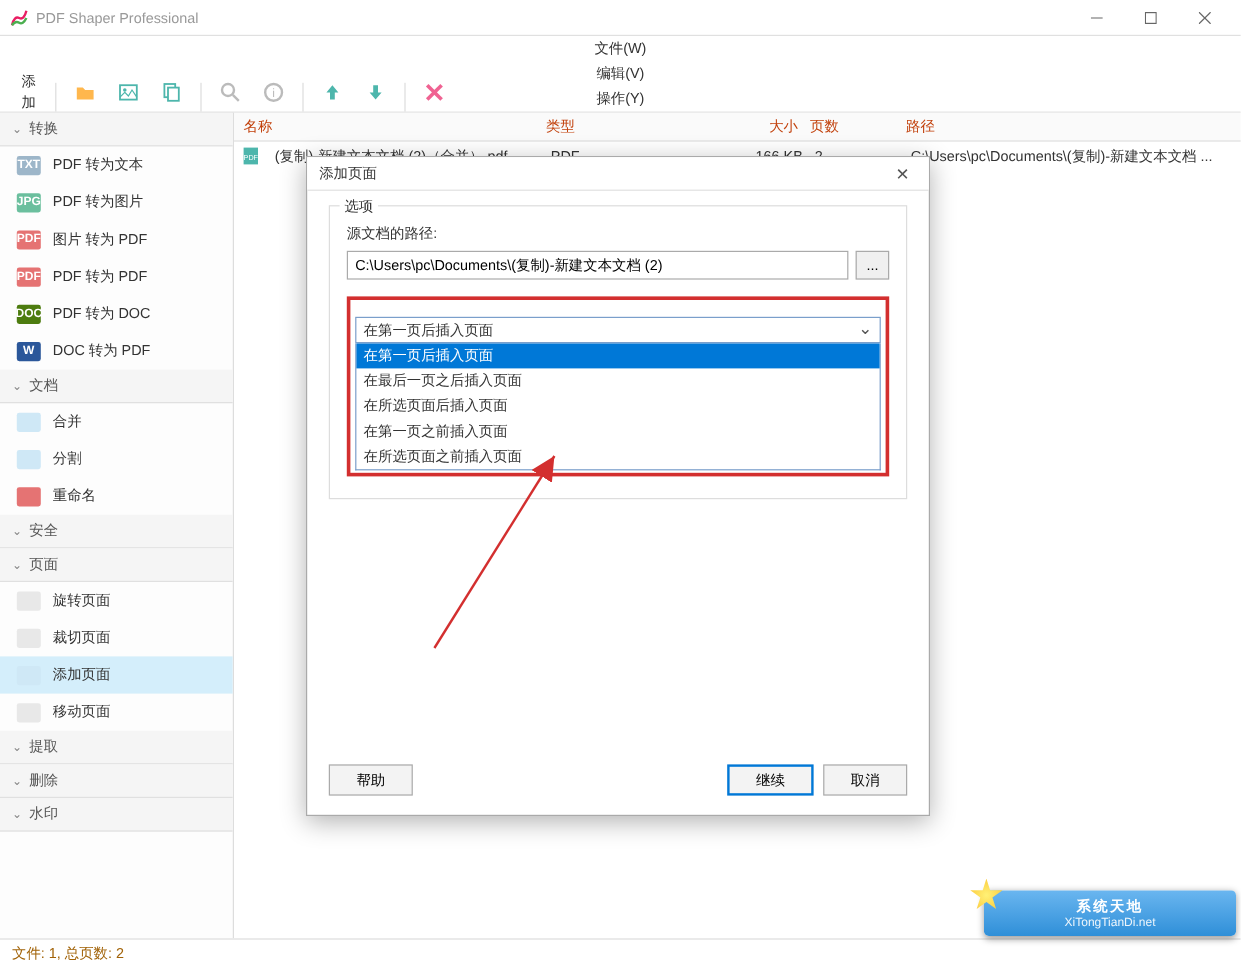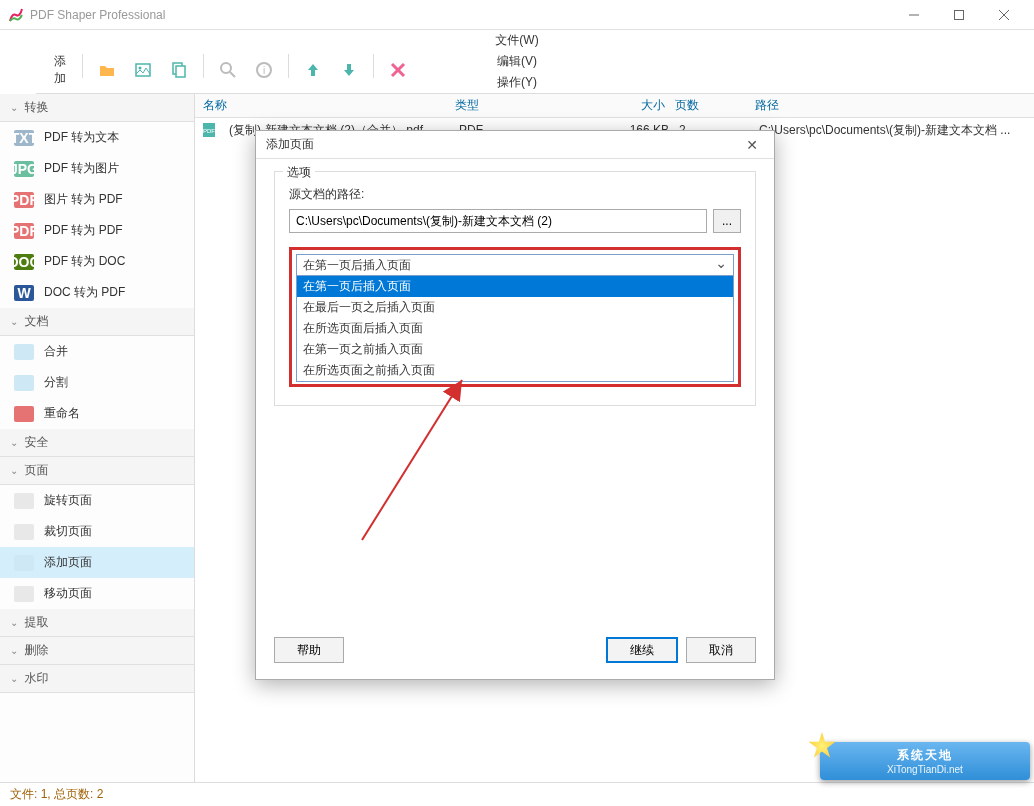--- a/index.html
+++ b/index.html
@@ -10,39 +10,39 @@
 .titlebar .app-icon { width: 16px; height: 16px; margin-right: 6px; }
 .titlebar .title { flex: 1; color: #999; font-size: 12px; }
 .titlebar .win-controls { display: flex; }
 .titlebar .win-btn { width: 45px; height: 30px; display: flex; align-items: center; justify-content: center; color: #888; cursor: pointer; }
 
 
 .menubar { height: 24px; display: flex; align-items: center; padding: 0 6px; font-size: 12px; flex-direction: column; }
 .menubar .menu-item { padding: 2px 8px; cursor: pointer; }
 
 
-.toolbar { height: 40px; border-bottom: 1px solid #ddd; display: flex; align-items: flex-start; padding: 0 6px; gap: 4px; margin-left: 36px; }
+.toolbar { height: 40px; border-bottom: 1px solid #ddd; display: flex; align-items: flex-end; padding: 0 6px; gap: 4px; }
 .tool-btn { width: 32px; height: 32px; display: flex; align-items: center; justify-content: center; cursor: pointer; border-radius: 3px; }
 .tool-add { display: flex; align-items: center; padding: 0 8px; gap: 4px; }
 .tool-sep { width: 1px; height: 24px; background: #ddd; margin: 0 4px; }
 
 
 .main { display: flex; height: calc(100% - 30px - 24px - 40px - 24px); }
 
 
 .sidebar { width: 195px; border-right: 1px solid #ddd; overflow-y: auto; background: #fdfdfd; }
 .side-header { padding: 5px 10px; background: #f5f5f5; border-bottom: 1px solid #e0e0e0; display: flex; align-items: center; cursor: pointer; font-size: 12px; color: #555; }
 .side-header .chev { margin-right: 6px; font-size: 10px; color: #888; }
 .side-item { padding: 7px 10px 7px 14px; display: flex; align-items: center; gap: 10px; cursor: pointer; font-size: 12px; }
 .side-item.active { background: #d4eefb; }
-.side-icon { width: 20px; height: 16px; display: inline-flex; align-items: center; justify-content: center; font-size: 14px; font-weight: bold; color: #fff; border-radius: 2px; }
+.side-icon { width: 20px; height: 16px; display: inline-flex; align-items: center; justify-content: center; font-size: 10px; font-weight: bold; color: #fff; border-radius: 2px; }
 
 
 .filelist { flex: 1; background: #fff; }
-.list-header { display: flex; border-bottom: 1px solid #e0e0e0; background: #fafafa; height: 24px; align-items: center; font-size: 12px; color: #0369a1; }
+.list-header { display: flex; border-bottom: 1px solid #e0e0e0; background: #fafafa; height: 24px; align-items: center; font-size: 12px; color: #c2410c; }
 .col-name { width: 260px; padding-left: 8px; }
 .col-type { width: 140px; }
 .col-size { width: 80px; text-align: right; padding-right: 10px; }
 .col-pages { width: 80px; }
 .col-path { flex: 1; }
 .list-row { display: flex; align-items: center; height: 24px; font-size: 12px; padding: 2px 0; }
 .list-row .file-icon { width: 16px; height: 16px; margin: 0 4px 0 6px; }
 
 
 .statusbar { height: 24px; border-top: 1px solid #ddd; display: flex; align-items: center; padding: 0 10px; font-size: 12px; color: #a16207; position: absolute; bottom: 0; left: 0; right: 0; background: #fff; }
@@ -52,21 +52,21 @@
 .dlg-title { height: 28px; display: flex; align-items: center; padding: 0 10px; background: #fff; border-bottom: 1px solid #e0e0e0; font-size: 12px; }
 .dlg-close { margin-left: auto; font-size: 14px; cursor: pointer; color: #555; padding: 0 6px; }
 .dlg-body { padding: 12px 18px; }
 .group { border: 1px solid #ddd; padding: 14px 14px 18px; margin-bottom: 10px; position: relative; }
 .group-label { position: absolute; top: -8px; left: 8px; background: #fff; padding: 0 4px; font-size: 12px; }
 .path-label { font-size: 12px; margin-bottom: 6px; }
 .path-row { display: flex; gap: 6px; margin-bottom: 14px; }
 .path-input { flex: 1; height: 24px; border: 1px solid #aaa; padding: 0 6px; font-size: 12px; background: #fff; }
 .browse-btn { width: 28px; height: 24px; border: 1px solid #aaa; background: #f0f0f0; cursor: pointer; font-size: 12px; }
 
-.combo-wrap { border: 3px solid #d32f2f; padding: 4px 4px 2px; position: relative; }
+.combo-wrap { border: 3px solid #d32f2f; padding: 14px 4px 2px; position: relative; }
 .combo { width: 100%; height: 22px; border: 1px solid #7a9fcb; background: #fff; font-size: 12px; display: flex; align-items: center; padding: 0 6px; cursor: pointer; position: relative; }
 .combo::after { content: "⌄"; position: absolute; right: 6px; color: #555; font-size: 14px; top: 0; }
 .combo-list { border: 1px solid #7a9fcb; border-top: none; background: #fff; }
 .combo-opt { padding: 2px 6px; font-size: 12px; cursor: pointer; }
 .combo-opt.sel { background: #0078d7; color: #fff; }
 
 .dlg-buttons { position: absolute; bottom: 16px; left: 0; right: 0; display: flex; padding: 0 18px; }
 .dlg-btn { height: 26px; padding: 0 22px; border: 1px solid #aaa; background: #f3f3f3; cursor: pointer; font-size: 12px; }
 .dlg-btn.primary { border: 2px solid #0078d7; text-align: right; }
 .dlg-buttons .spacer { flex: 1; }

